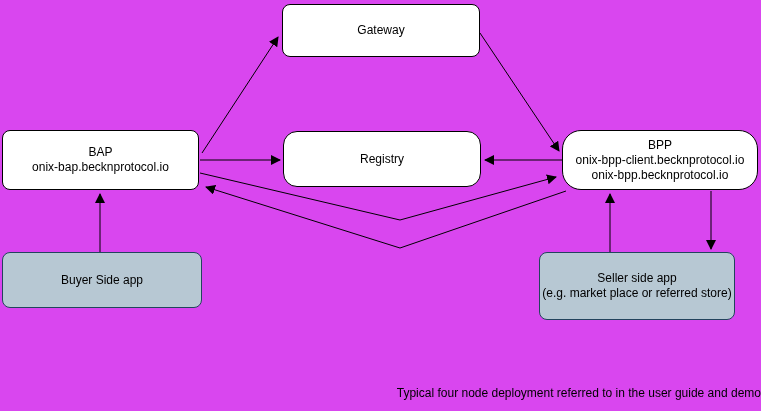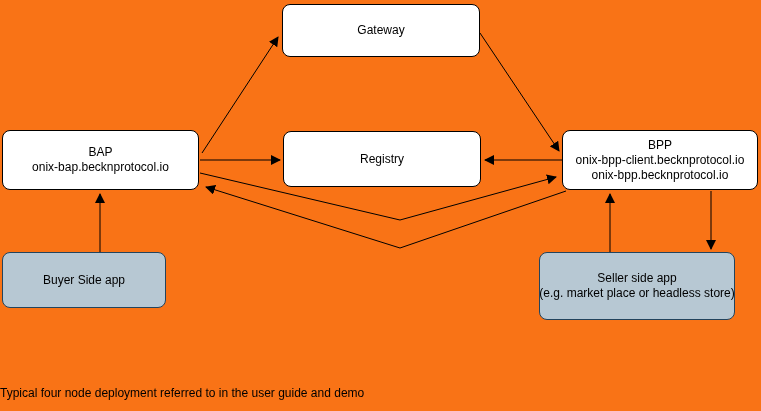--- a/index.html
+++ b/index.html
@@ -5,21 +5,21 @@
   html, body {
     margin: 0;
     padding: 0;
     background: #ffffff;
     font-family: "Liberation Sans", "DejaVu Sans", sans-serif;
   }
   .canvas {
     position: relative;
     width: 761px;
     height: 411px;
-    background: #f97316;
+    background: #d946ef;
     overflow: hidden;
   }
   .edges-layer {
     position: absolute;
     left: 0;
     top: 0;
     width: 761px;
     height: 411px;
     pointer-events: none;
   }
@@ -40,30 +40,30 @@
   }
   .node .node-line {
     white-space: nowrap;
   }
   .node.app-node {
     background: #b7c8d3;
     border: 1px solid #23445d;
   }
   .node.gateway  { left: 282px; top: 4px;   width: 198px; height: 53px; }
   .node.bap      { left: 2px;   top: 130px; width: 197px; height: 60px; }
-  .node.registry { left: 283px; top: 131px; width: 198px; height: 56px; }
-  .node.bpp      { left: 562px; top: 130px; width: 196px; height: 60px; }
-  .node.buyer    { left: 2px;   top: 252px; width: 164px; height: 56px; }
+  .node.registry { left: 283px; top: 131px; width: 198px; height: 56px; border-radius: 14px; }
+  .node.bpp      { left: 562px; top: 130px; width: 196px; height: 60px; border-radius: 19px; }
+  .node.buyer    { left: 2px;   top: 252px; width: 200px; height: 56px; }
   .node.seller   { left: 539px; top: 252px; width: 196px; height: 68px; }
   .caption {
     position: absolute;
     left: 0;
     top: 386px;
     width: 761px;
-    text-align: left;
+    text-align: right;
     font-size: 12px;
     color: #000000;
   }
 </style>
 </head>
 <body>
 
 <div class="canvas">
 
   <svg class="edges-layer" width="761" height="411" viewBox="0 0 761 411" xmlns="http://www.w3.org/2000/svg">
@@ -110,18 +110,18 @@
     <div class="node-line">onix-bpp-client.becknprotocol.io</div>
     <div class="node-line">onix-bpp.becknprotocol.io</div>
   </div>
 
   <div class="node app-node buyer">
     <div class="node-line">Buyer Side app</div>
   </div>
 
   <div class="node app-node seller">
     <div class="node-line">Seller side app</div>
-    <div class="node-line">(e.g. market place or headless store)</div>
+    <div class="node-line">(e.g. market place or referred store)</div>
   </div>
 
   <div class="caption">Typical four node deployment referred to in the user guide and demo</div>
 
 </div>
 
 </body></html>

